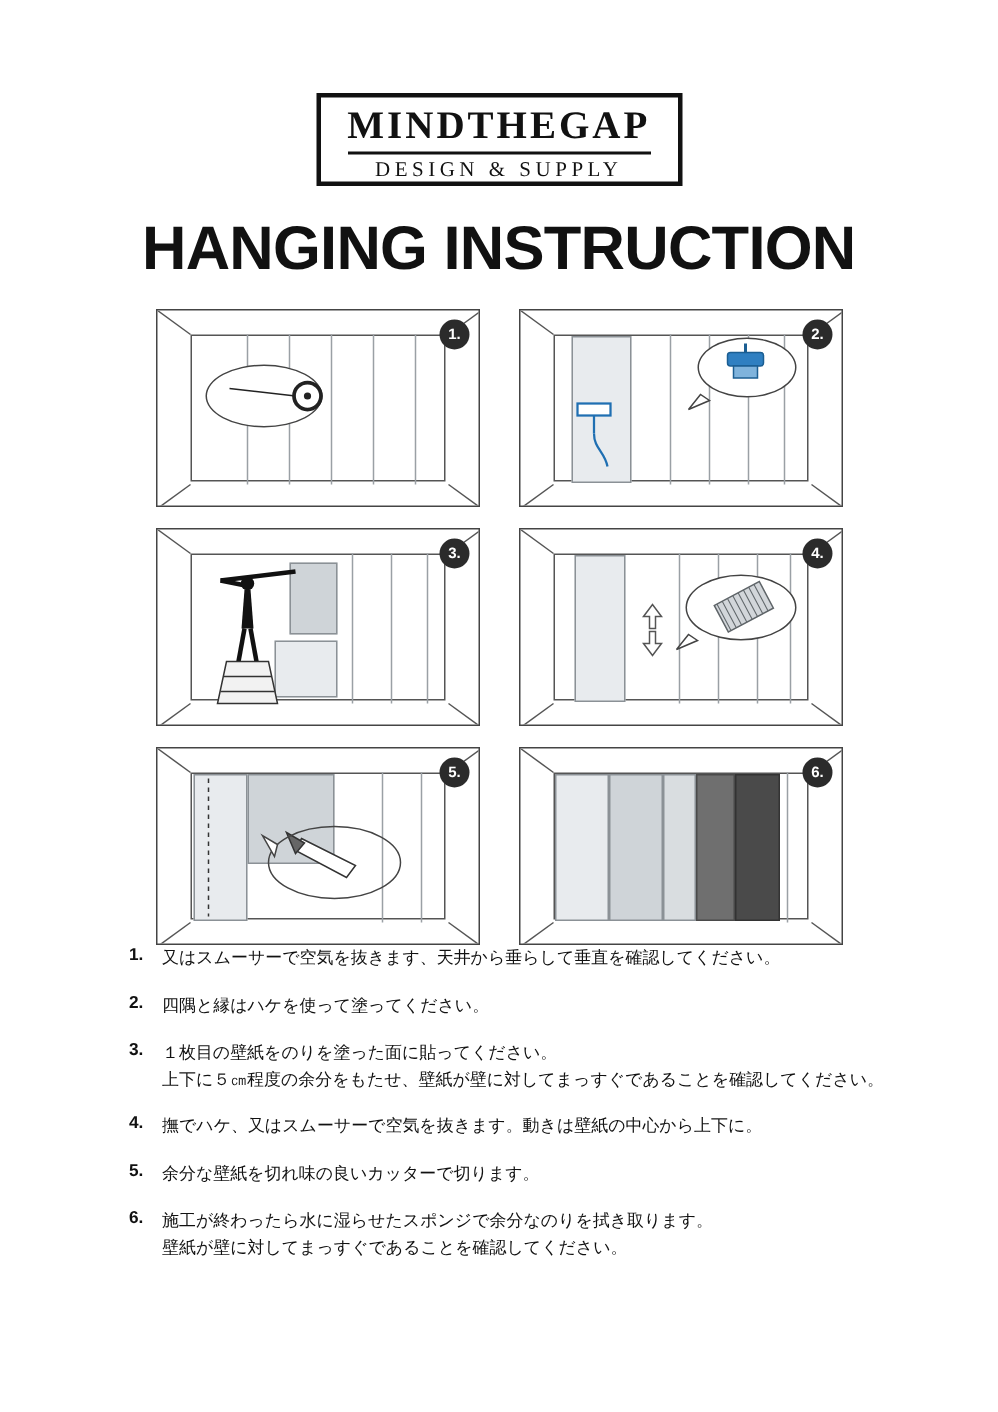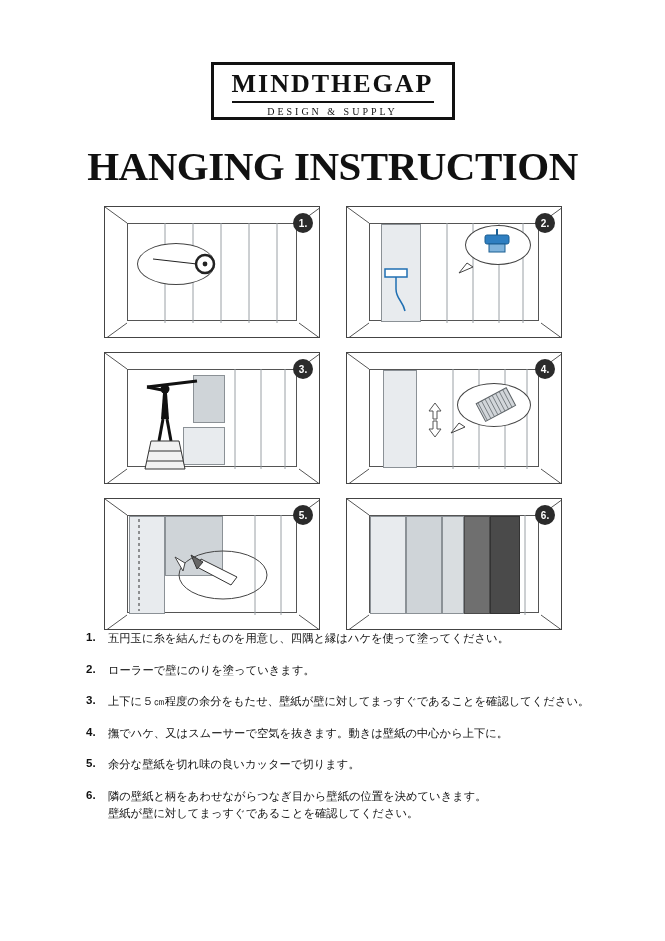--- a/index.html
+++ b/index.html
@@ -37,33 +37,33 @@
     line-height: 1;
     color: #111;
   }
   .logo-rule {
     height: 2px;
     background: #111;
     margin: 4px 0 4px 0;
   }
   .logo-sub {
     font-family: "Liberation Serif", serif;
-    font-size: 10px;
+    font-size: 14px;
     letter-spacing: 3.0px;
     color: #111;
     line-height: 1;
   }
 
   
   .page-title {
     position: absolute;
     top: 142px;
     left: 0; right: 0;
     text-align: center;
-    font-family: Liberation Serif, serif;
+    font-family: Liberation Sans, sans-serif;
     font-weight: bold;
     font-size: 41px;
     letter-spacing: -0.5px;
     color: #111;
     white-space: nowrap;
   }
 
   
   .figures {
     position: absolute;
@@ -355,34 +355,35 @@
     <div class="num-badge">6.</div>
   </div>
 
 </div>
 
 <div class="steps">
 
   <div class="step">
     <div class="step-num">1.</div>
     <div class="step-lines">
-      <div>五円玉に糸を結んだものを用意し、四隅と縁はハケを使って塗ってください。</div>
+      <div>又はスムーサーで空気を抜きます、天井から垂らして垂直を確認してください。</div>
     </div>
   </div>
 
   <div class="step">
     <div class="step-num">2.</div>
     <div class="step-lines">
-      <div>ローラーで壁にのりを塗っていきます。</div>
+      <div>四隅と縁はハケを使って塗ってください。</div>
     </div>
   </div>
 
   <div class="step">
     <div class="step-num">3.</div>
     <div class="step-lines">
+      <div>１枚目の壁紙をのりを塗った面に貼ってください。</div>
       <div>上下に５㎝程度の余分をもたせ、壁紙が壁に対してまっすぐであることを確認してください。</div>
     </div>
   </div>
 
   <div class="step">
     <div class="step-num">4.</div>
     <div class="step-lines">
       <div>撫でハケ、又はスムーサーで空気を抜きます。動きは壁紙の中心から上下に。</div>
     </div>
   </div>
@@ -390,18 +391,18 @@
   <div class="step">
     <div class="step-num">5.</div>
     <div class="step-lines">
       <div>余分な壁紙を切れ味の良いカッターで切ります。</div>
     </div>
   </div>
 
   <div class="step">
     <div class="step-num">6.</div>
     <div class="step-lines">
-      <div>隣の壁紙と柄をあわせながらつなぎ目から壁紙の位置を決めていきます。</div>
+      <div>施工が終わったら水に湿らせたスポンジで余分なのりを拭き取ります。</div>
       <div>壁紙が壁に対してまっすぐであることを確認してください。</div>
     </div>
   </div>
 
 </div>
 
 </body></html>

